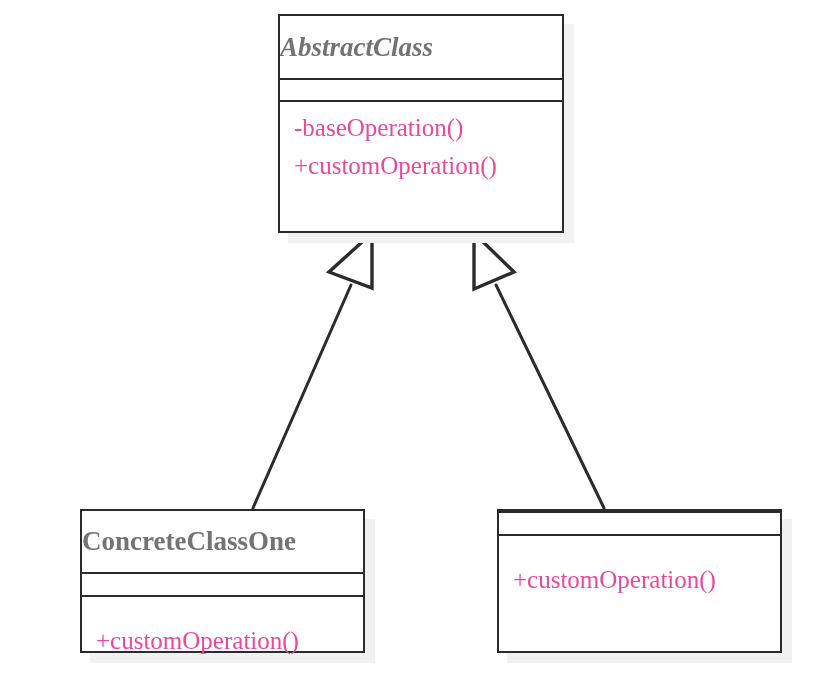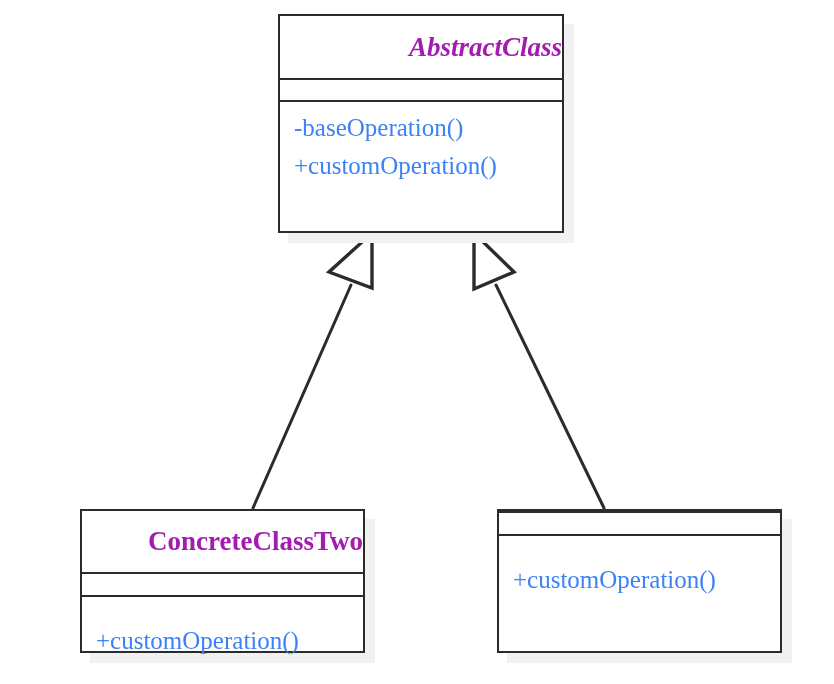--- a/index.html
+++ b/index.html
@@ -29,38 +29,38 @@
   
   .uml-class {
     position: absolute;
     z-index: 2;
     background: #ffffff;
     border: 2px solid #2b2b2b;
     box-sizing: border-box;
     box-shadow: 10px 10px 0 0 #f1f1f1;
   }
   .uml-name {
-    text-align: right;
-    color: #a21caf;
+    text-align: left;
+    color: #737373;
     white-space: nowrap;
     overflow: hidden;
   }
   .uml-name.abstract {
     font-style: italic;
     font-weight: bold;
   }
   .uml-name.concrete {
     font-weight: bold;
   }
   .uml-compartment {
     border-top: 2px solid #2b2b2b;
     box-sizing: border-box;
   }
   .uml-member {
-    color: #3b82f6;
+    color: #ec4899;
     white-space: nowrap;
     font-family: "Liberation Serif", "DejaVu Serif", serif;
   }
 
   
   #class-abstract {
     left: 278px;
     top: 14px;
     width: 286px;
     height: 219px;
@@ -128,21 +128,21 @@
   <div class="uml-class" id="class-abstract">
     <div class="uml-name abstract">AbstractClass</div>
     <div class="uml-compartment attrs"></div>
     <div class="uml-compartment ops">
       <div class="uml-member">-baseOperation()</div>
       <div class="uml-member">+customOperation()</div>
     </div>
   </div>
 
   <div class="uml-class concrete-box" id="class-concrete-one">
-    <div class="uml-name concrete">ConcreteClassTwo</div>
+    <div class="uml-name concrete">ConcreteClassOne</div>
     <div class="uml-compartment attrs"></div>
     <div class="uml-compartment ops">
       <div class="uml-member">+customOperation()</div>
     </div>
   </div>
 
   <div class="uml-class concrete-box" id="class-concrete-two">
     <div class="uml-compartment attrs"></div>
     <div class="uml-compartment ops">
       <div class="uml-member">+customOperation()</div>

